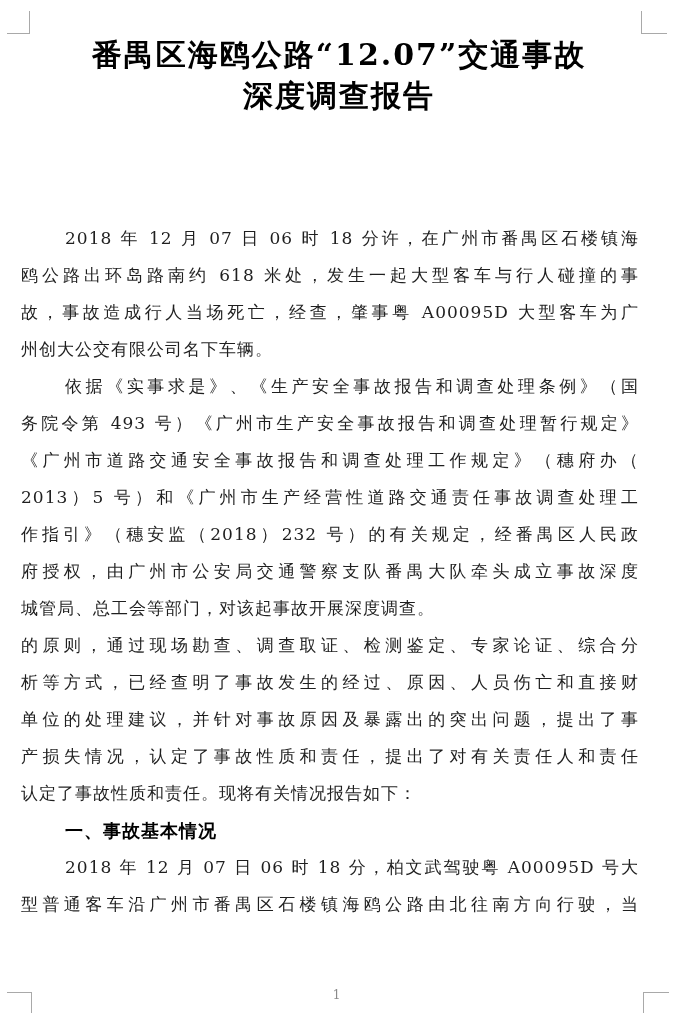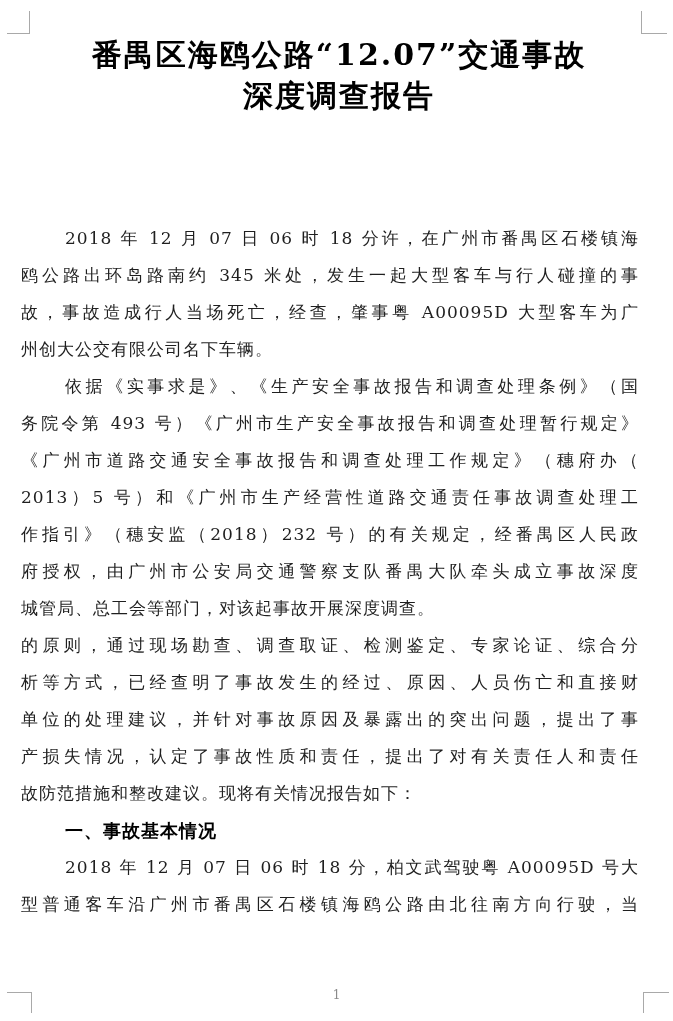--- a/index.html
+++ b/index.html
@@ -82,37 +82,37 @@
   <div class="mark mark-br"></div>
 
   <div class="title">
     <div>番禺区海鸥公路“12.07”交通事故</div>
     <div>深度调查报告</div>
   </div>
 
   <div class="bodytext">
 
     <div class="line indent">2018 年 12 月 07 日 06 时 18 分许，在广州市番禺区石楼镇海</div>
-    <div class="line">鸥公路出环岛路南约 345 米处，发生一起大型客车与行人碰撞的事</div>
+    <div class="line">鸥公路出环岛路南约 618 米处，发生一起大型客车与行人碰撞的事</div>
     <div class="line">故，事故造成行人当场死亡，经查，肇事粤 A00095D 大型客车为广</div>
     <div class="line last">州创大公交有限公司名下车辆。</div>
 
     <div class="line indent">依据《实事求是》、《生产安全事故报告和调查处理条例》（国</div>
     <div class="line">务院令第 493 号）《广州市生产安全事故报告和调查处理暂行规定》</div>
     <div class="line">《广州市道路交通安全事故报告和调查处理工作规定》（穗府办（</div>
     <div class="line">2013）5 号）和《广州市生产经营性道路交通责任事故调查处理工</div>
     <div class="line">作指引》（穗安监（2018）232 号）的有关规定，经番禺区人民政</div>
     <div class="line">府授权，由广州市公安局交通警察支队番禺大队牵头成立事故深度</div>
     <div class="line last">城管局、总工会等部门，对该起事故开展深度调查。</div>
 
     <div class="line">的原则，通过现场勘查、调查取证、检测鉴定、专家论证、综合分</div>
     <div class="line">析等方式，已经查明了事故发生的经过、原因、人员伤亡和直接财</div>
     <div class="line">单位的处理建议，并针对事故原因及暴露出的突出问题，提出了事</div>
     <div class="line">产损失情况，认定了事故性质和责任，提出了对有关责任人和责任</div>
-    <div class="line last">故防范措施和整改建议。现将有关情况报告如下：</div>
+    <div class="line last">认定了事故性质和责任。现将有关情况报告如下：</div>
 
     <div class="line heading indent last">一、事故基本情况</div>
 
     <div class="line indent">2018 年 12 月 07 日 06 时 18 分，柏文武驾驶粤 A00095D 号大</div>
     <div class="line">型普通客车沿广州市番禺区石楼镇海鸥公路由北往南方向行驶，当</div>
   </div>
 
   <div class="pagenum">1</div>
 
 </div>

